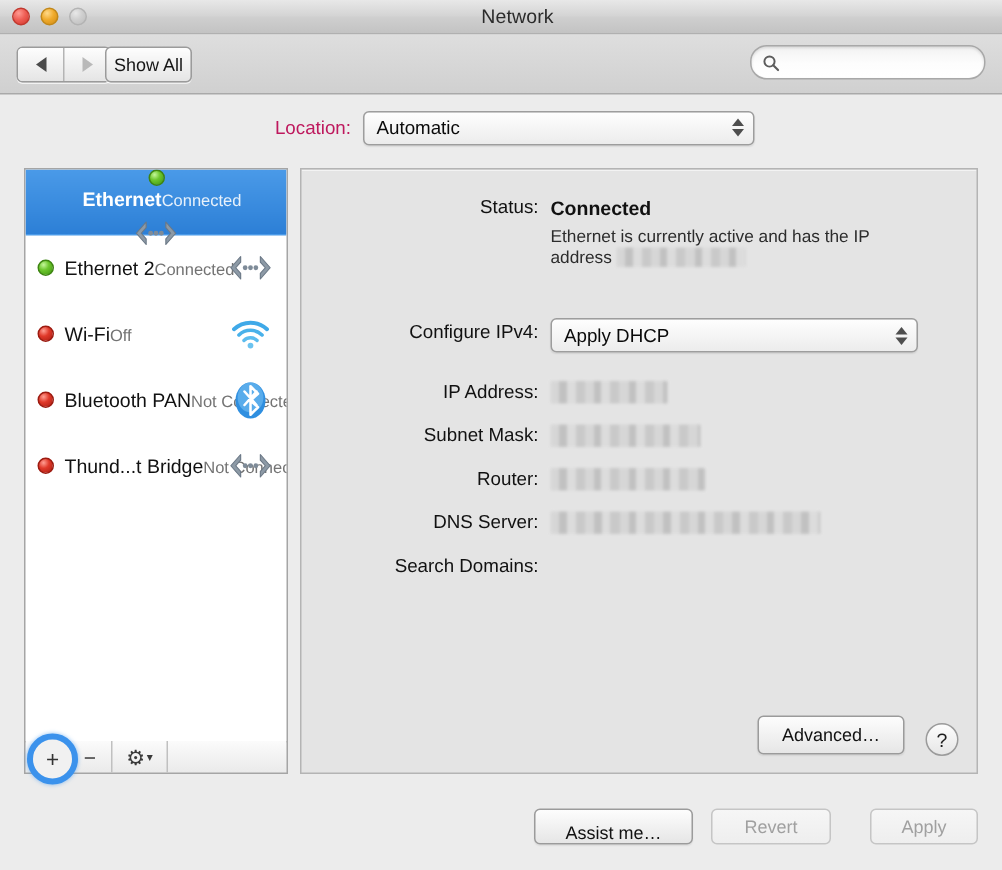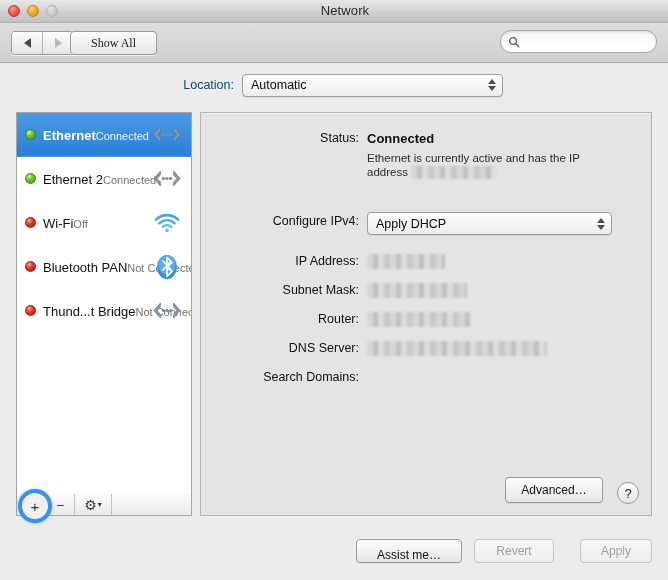--- a/index.html
+++ b/index.html
@@ -99,30 +99,29 @@
     border-bottom: 5px solid transparent;
   }
   .tri-left  { border-right: 7px solid #4a4a4a; }
   .tri-right { border-left: 7px solid #b9b9b9; }
 
   #show-all {
     position: absolute;
     left: 70px;
     top: 8px;
     height: 22px;
-    padding: 0 20px;
+    padding: 0 5px;
     display: flex;
     align-items: center;
     font-size: 12px;
     color: #161616;
     border: 1px solid #9b9b9b;
     border-radius: 4px;
     background: linear-gradient(to bottom, #fdfdfd 0%, #e5e5e5 100%);
     box-shadow: 0 1px 0 rgba(255,255,255,0.65);
-    font-family: Liberation Serif, serif;
   }
 
   #search-wrap {
     position: absolute;
     right: 11px;
     top: 7px;
     width: 155px;
     height: 21px;
     border: 1px solid #a8a8a8;
     border-radius: 11px;
@@ -157,21 +156,21 @@
     height: 22px;
     display: flex;
     align-items: center;
   }
   #location-label {
     position: absolute;
     left: 178px;
     width: 56px;
     text-align: right;
     font-size: 12.5px;
-    color: #0c4a6e;
+    color: #be185d;
   }
   #location-select {
     position: absolute;
     left: 242px;
     width: 259px;
     height: 21px;
     border: 1px solid #9d9d9d;
     border-radius: 4px;
     background: linear-gradient(to bottom, #fefefe 0%, #ececec 100%);
     box-shadow: 0 1px 1px rgba(0,0,0,0.08);
@@ -218,20 +217,21 @@
     position: relative;
     height: 44px;
     display: flex;
     align-items: center;
     box-sizing: border-box;
     padding-left: 8px;
     border-bottom: 1px solid transparent;
   }
   .svc.selected {
     background: linear-gradient(to bottom, #4a9ae8 0%, #2c7fd6 100%);
+    flex-direction: column;
   }
   .dot {
     width: 11px; height: 11px;
     border-radius: 50%;
     flex: none;
     margin-right: 7px;
     box-sizing: border-box;
   }
   .dot.green {
     background: radial-gradient(circle at 34% 28%, #c4f79a 0%, #6ec72e 40%, #3e9410 100%);

